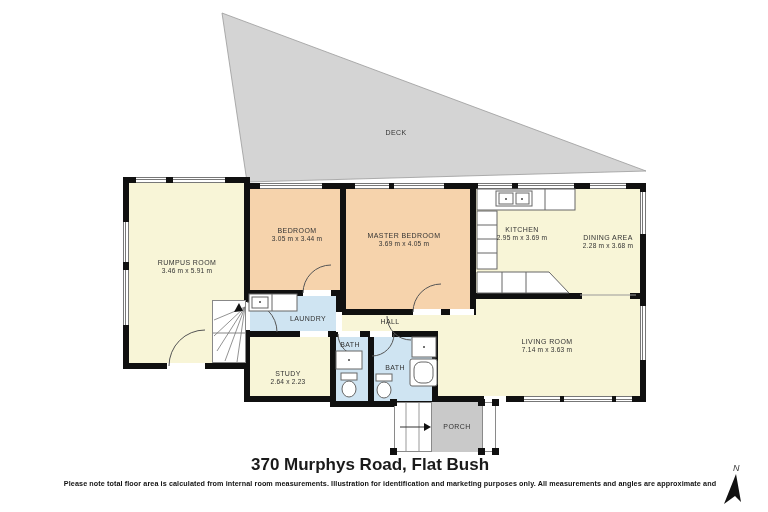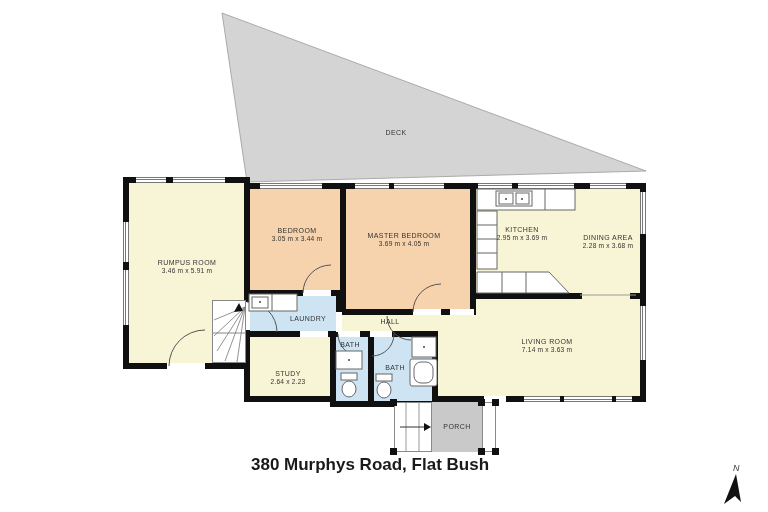--- a/index.html
+++ b/index.html
@@ -197,20 +197,21 @@
     <div class="rname">BATH</div>
   </div>
   <div class="rlabel" style="left:447px;top:337px;width:200px;">
     <div class="rname">LIVING ROOM</div>
     <div class="rdims">7.14 m x 3.63 m</div>
   </div>
   <div class="rlabel" style="left:432px;top:422px;width:50px;">
     <div class="rname">PORCH</div>
   </div>
 
-  <div class="title">380 Murphys Road, Flat Bush</div>
+  <div class="title">370 Murphys Road, Flat Bush</div>
+  <div class="disc" style="top:479px;">Please note total floor area is calculated from internal room measurements.  Illustration for identification and marketing purposes only.  All measurements and angles are approximate and</div>
 
   <svg id="north-svg" width="50" height="52">
     <text x="21" y="13" font-size="9" font-style="italic" fill="#333">N</text>
     <polygon points="24,16 12,46 23,38 29,44" fill="#111"></polygon>
   </svg>
 
 </div>
 
 </body></html>

